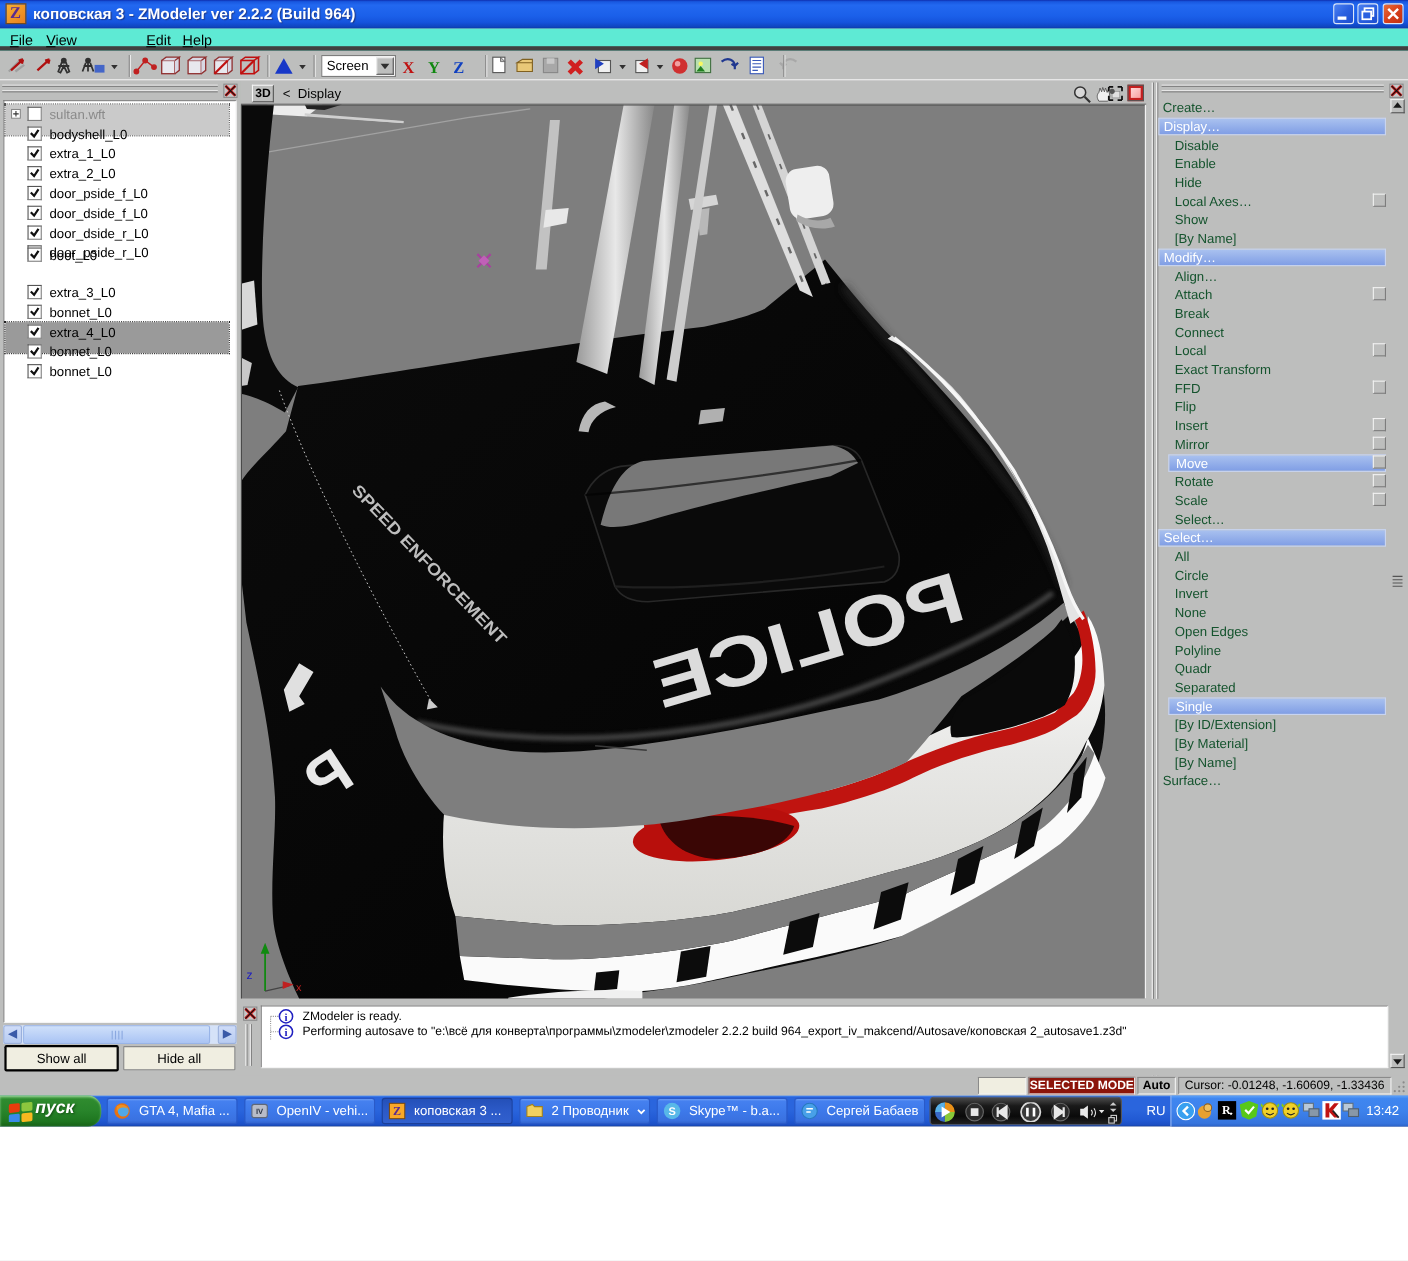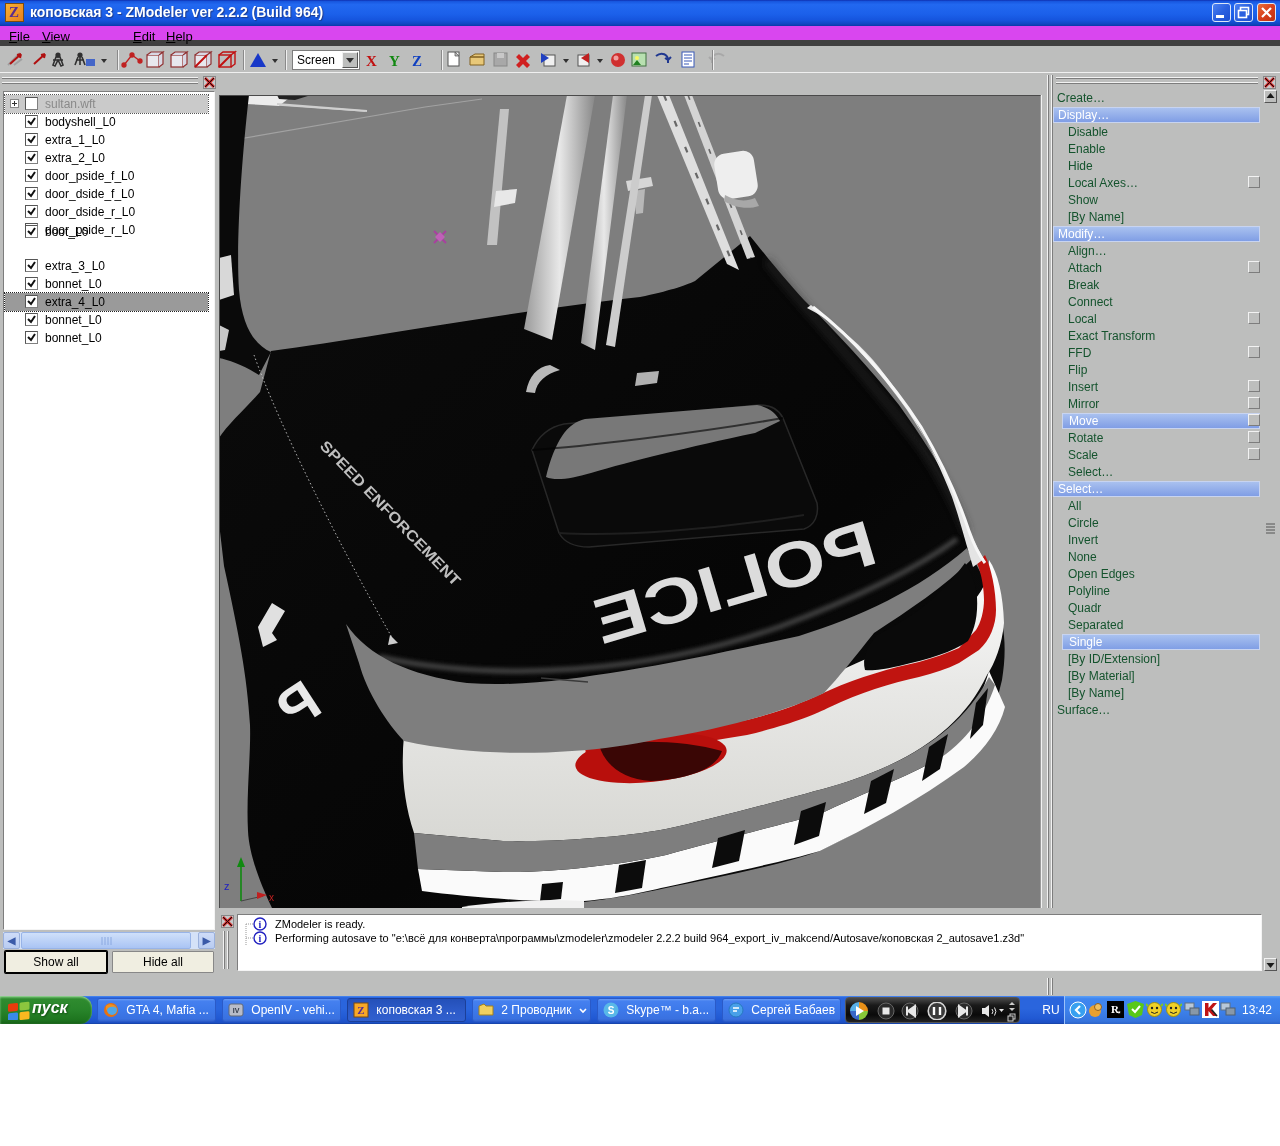--- a/index.html
+++ b/index.html
@@ -10,32 +10,32 @@
 
 #titlebar { position:absolute; left:0; top:0; width:1280px; height:26px;
   background:linear-gradient(180deg,#0f2fb0 0%,#1858e0 6%,#2268f0 18%,#1b60ea 55%,#1554dd 78%,#0f46c0 93%,#0a38a8 100%); }
 #titleicon { position:absolute; left:5px; top:3px; width:19px; height:19px; background:linear-gradient(135deg,#f8b133,#e87f1e); border:1px solid #7a4a10; }
 #titleicon span { position:absolute; left:3px; top:0px; font-weight:bold; font-size:15px; color:#5b2d8e; font-family:"Liberation Serif",serif; }
 #titletext { position:absolute; left:30px; top:4px; color:#fff; font-size:14px; font-weight:bold; text-shadow:1px 1px 1px #1e3a8c; letter-spacing:0px; }
 .winbtn { position:absolute; top:3px; width:19px; height:19px; border-radius:3px; border:1px solid #dce6f8; color:#fff; font-size:12px; text-align:center; line-height:17px; }
 #btnmin,#btnmax { background:linear-gradient(135deg,#4d82f2 0%,#2a60e0 50%,#1c4ed0 100%); }
 #btnclose { background:linear-gradient(135deg,#e8703a 0%,#d8401c 50%,#c03010 100%); }
 
-#menubar { position:absolute; left:0; top:26px; width:1280px; height:20px; background:#d946ef; font-size:13px; color:#000; border-bottom:6px solid #404040; }
+#menubar { position:absolute; left:0; top:26px; width:1280px; height:20px; background:#5eead4; font-size:13px; color:#000; border-bottom:4px solid #404040; }
 #menubar span { position:absolute; top:3px; }
 
 #toolbar { position:absolute; left:0; top:47px; width:1280px; height:26px; background:#bdbebd; border-bottom:1px solid #f0f0f0; }
 .tsep { position:absolute; top:3px; width:2px; height:20px; border-left:1px solid #8a8a8a; border-right:1px solid #f0f0f0; }
 
 #lpanel { position:absolute; left:0; top:74px; width:217px; height:922px; background:#bdbebd; }
 .grip { position:absolute; height:2px; border-top:1px solid #f2f2f2; border-bottom:1px solid #7d7d7d; }
 .redx { position:absolute; width:13px; height:13px; background:#c8c8c8; border:1px solid #888; }
 .redx svg { position:absolute; left:0; top:0; }
 #llist { position:absolute; left:3px; top:17px; width:212px; height:839px; background:#fff; border:1px solid #7d7d7d; border-bottom-color:#f4f4f4; border-right-color:#f4f4f4; font-size:12px; }
-.lrow { position:absolute; left:1px; width:203px; height:18px; line-height:18px; color:#000; white-space:nowrap; }
+.lrow { position:absolute; left:1px; width:203px; height:28px; line-height:18px; color:#000; white-space:nowrap; }
 .cb { position:absolute; left:20px; top:2px; width:13px; height:13px; background:#fff; border:1px solid #808080; border-top-color:#555; border-left-color:#555; }
 .cb svg { position:absolute; left:0; top:0; }
 .ltext { position:absolute; left:40px; top:0; }
 
 #lscroll { position:absolute; left:3px; top:858px; width:212px; height:17px; background:#d5e2f8; }
 .sbtn { position:absolute; top:0; width:17px; height:17px; background:linear-gradient(180deg,#cfdcf8,#b8ccf2); border:1px solid #9ab0dc; border-radius:2px; color:#3a5aa8; font-size:10px; line-height:15px; text-align:center; font-weight:bold; }
 #lthumb { position:absolute; left:18px; top:0px; width:170px; height:17px; background:linear-gradient(180deg,#cfe0fa,#aac4f4); border:1px solid #98b4e8; border-radius:2px; }
 #lbuttons { position:absolute; left:0; top:877px; width:217px; height:24px; }
 .xpbtn { position:absolute; top:0; width:102px; height:22px; background:#f0eee1; border:1px solid #888; border-radius:1px; font-size:12px; text-align:center; line-height:20px; color:#000; }
 
@@ -321,20 +321,39 @@
           </svg>
         </div>
       <div class="sbtn" style="right:0;">▶</div>
     </div>
     <div id="lbuttons">
       <div class="xpbtn" style="left:5px;border:1px solid #000;box-shadow:0 0 0 1px #000;">Show all</div>
       <div class="xpbtn" style="left:112px;">Hide all</div>
     </div>
   </div>
   <div id="vport">
+    <div id="vtabbar">
+      <div id="v3d">3D</div>
+      <div id="vdisp">&lt; &nbsp;Display</div>
+      <svg class="abs" style="left:755px;top:2px;" width="68px" height="18" viewBox="0 0 68 18">
+        <circle cx="8" cy="8" r="5" fill="#d8d8d8" stroke="#333" stroke-width="1.4"></circle>
+          <path d="M12,12 L17,17" stroke="#333" stroke-width="2"></path>
+        <g fill="#f0f0f0" stroke="#555" stroke-width=".8">
+            <path d="M25,16 c-2,-3 -2,-6 0,-8 l1,-4 1.5,3.5 1,-4 1.5,4 1,-3.5 1.5,4 1,-2.5 1,3 c1,4 0,6 -1.5,7.5 z"></path>
+          </g>
+        <g>
+            <path d="M34,3 h4 M34,3 v4 M46,3 h-4 M46,3 v4 M34,15 h4 M34,15 v-4 M46,15 h-4 M46,15 v-4" stroke="#111" stroke-width="1.6" fill="none"></path>
+            <rect x="37" y="7" width="7" height="6" fill="#e0e0e0" stroke="#888" stroke-width=".6"></rect>
+            <circle cx="37" cy="7" r="2.4" fill="#555"></circle>
+          </g>
+      </svg>
+      <div class="abs" style="left:806px;top:3px;width:15px;height:15px;background:#c42020;border:1px solid #555;">
+        <div class="abs" style="left:2px;top:2px;width:9px;height:9px;background:linear-gradient(135deg,#ffd8d8,#f8a0a0);"></div>
+      </div>
+    </div>
     <div id="vscene">
     <svg width="823" height="813" viewBox="0 0 823 813">
       <defs>
         <filter id="blur2">
               <feGaussianBlur stdDeviation="2"></feGaussianBlur>
             </filter>
         <filter id="blur4">
               <feGaussianBlur stdDeviation="4"></feGaussianBlur>
             </filter>
         <filter id="blur6">
@@ -611,20 +630,36 @@
       </svg>
       <div class="abs" style="left:37px;top:3px;">ZModeler is ready.</div>
       <div class="abs" style="left:37px;top:17px;">Performing autosave to "e:\всё для конверта\программы\zmodeler\zmodeler 2.2.2 build 964_export_iv_makcend/Autosave/коповская 2_autosave1.z3d"</div>
     </div>
     <div class="abs" style="left:1048px;top:50px;width:13px;height:13px;background:#bdbebd;border:1px solid #f2f2f2;border-right-color:#555;border-bottom-color:#555;">
         <svg width="11" height="11">
           <path d="M5.5,9 l4,-5 l-8,0 z" fill="#181818"></path>
         </svg>
       </div>
   </div>
+  <div id="statusbar">
+    <div class="sseg" style="left:889px;width:44px;background:#f0eee1;"></div>
+    <div class="sseg" style="left:935px;width:97px;background:#8c150b;color:#fff;font-weight:bold;text-align:center;line-height:15px;">SELECTED MODE</div>
+    <div class="sseg" style="left:1034px;width:35px;font-weight:bold;text-align:center;line-height:15px;">Auto</div>
+    <div class="sseg" style="left:1071px;width:194px;line-height:15px;padding-left:5px;">Cursor: -0.01248, -1.60609, -1.33436</div>
+    <svg class="abs" style="left:1266px;top:4px;" width="12" height="12">
+        <g fill="#8a8a8a">
+          <circle cx="10" cy="2" r="1"></circle>
+          <circle cx="10" cy="6" r="1"></circle>
+          <circle cx="10" cy="10" r="1"></circle>
+          <circle cx="6" cy="6" r="1"></circle>
+          <circle cx="6" cy="10" r="1"></circle>
+          <circle cx="2" cy="10" r="1"></circle>
+        </g>
+      </svg>
+  </div>
   <div id="taskbar">
     <div id="startbtn">
       <svg class="abs" style="left:7px;top:4px;" width="24" height="20" viewBox="0 0 24 20">
         <g transform="skewY(-6)">
             <rect x="1" y="4" width="10" height="8" rx="1.5" fill="#e83c0c"></rect>
             <rect x="12.5" y="4" width="10" height="8" rx="1.5" fill="#8cc63e"></rect>
             <rect x="1" y="13.5" width="10" height="8" rx="1.5" fill="#3a8ae8"></rect>
             <rect x="12.5" y="13.5" width="10" height="8" rx="1.5" fill="#f8b820"></rect>
           </g>
       </svg>

